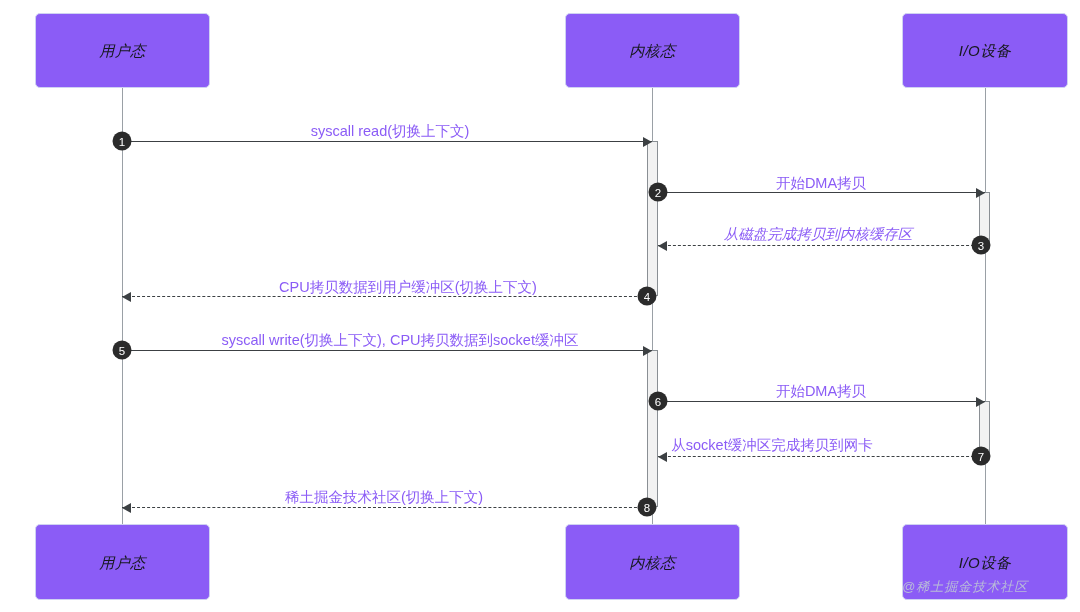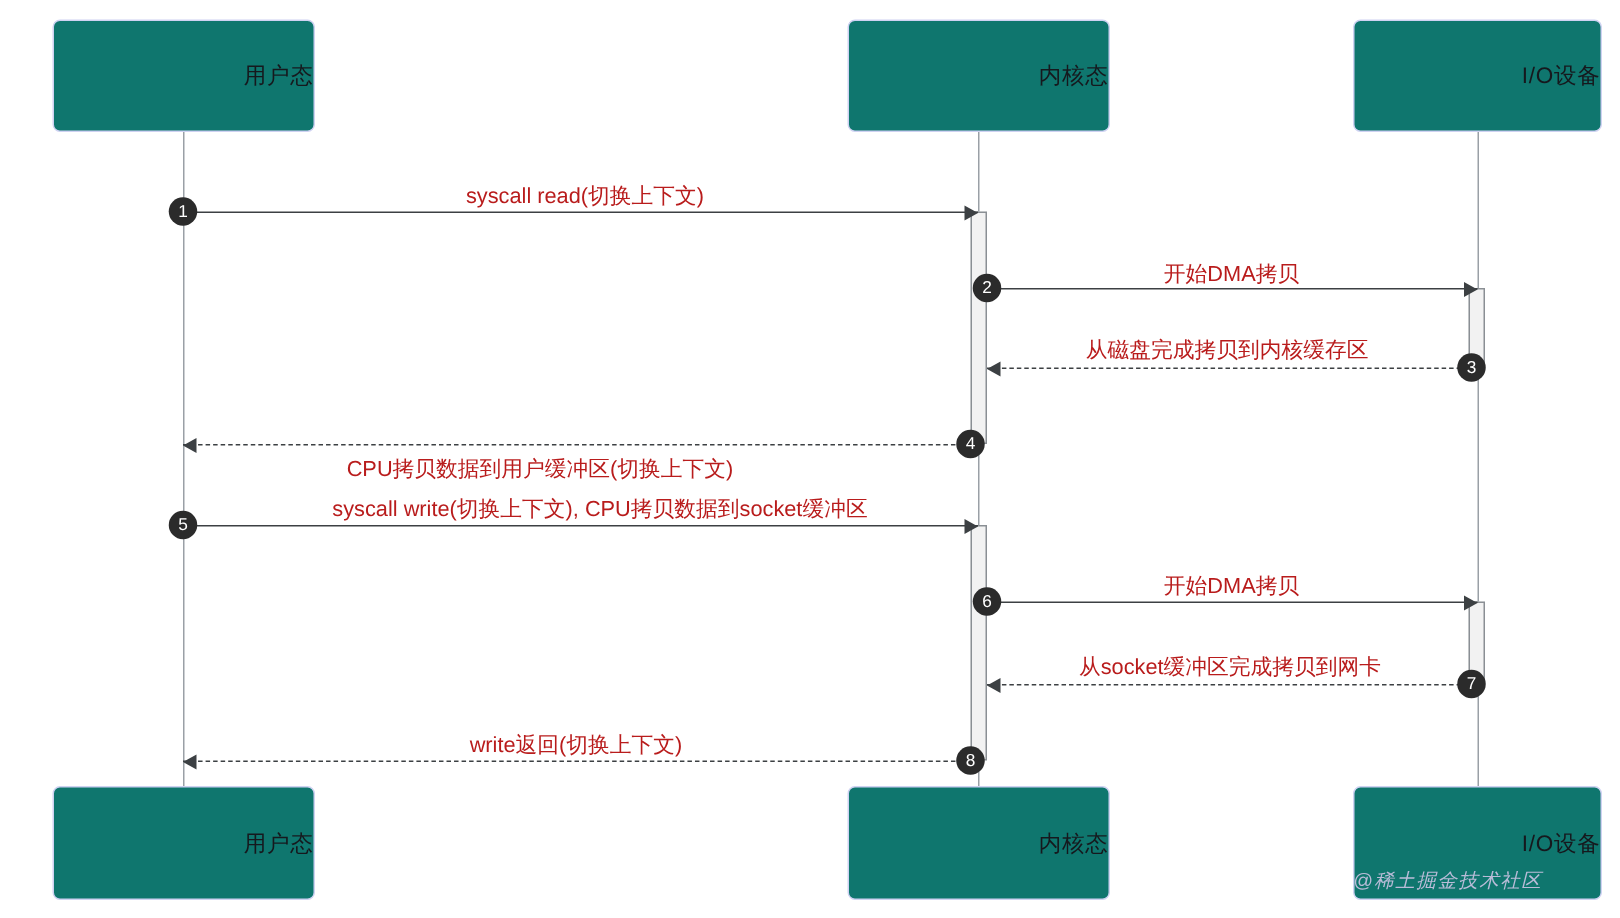--- a/index.html
+++ b/index.html
@@ -14,27 +14,28 @@
     position: relative;
     width: 1080px;
     height: 612px;
     background: #ffffff;
     overflow: hidden;
   }
 
   
   .participant {
     position: absolute;
-    background: #0f766e;
+    background: #8b5cf6;
     border: 1px solid #cfd2f2;
     border-radius: 5px;
     display: flex;
     align-items: center;
-    justify-content: flex-end;
+    justify-content: center;
     box-sizing: border-box;
+    font-style: italic;
   }
   .participant .plabel {
     font-size: 15px;
     color: #16181d;
     letter-spacing: 0.5px;
     line-height: 1;
   }
 
   
   .lifeline {
@@ -70,21 +71,21 @@
   }
   .arrow-head.right {
     border-left: 9px solid #3c4043;
   }
   .arrow-head.left {
     border-right: 9px solid #3c4043;
   }
   .msg-label {
     position: absolute;
     font-size: 14.5px;
-    color: #b91c1c;
+    color: #8b5cf6;
     white-space: nowrap;
     transform: translateX(-50%);
     line-height: 1;
   }
 
   
   .seq-badge {
     position: absolute;
     width: 19px;
     height: 19px;
@@ -144,39 +145,39 @@
       <div class="msg-line" style="left: 122px; top: 141px; width: 530px;"></div>
       <div class="arrow-head right" style="top: 137px; left: 643px;"></div>
       <div class="msg-label" style="left: 390px; top: 124px;">syscall read(切换上下文)</div>
       <div class="seq-badge" style="left: 122px; top: 141px;">1</div>
       <div class="msg-line" style="left: 658px; top: 192px; width: 327px;"></div>
       <div class="arrow-head right" style="top: 188px; left: 976px;"></div>
       <div class="msg-label" style="left: 821px; top: 176px;">开始DMA拷贝</div>
       <div class="seq-badge" style="left: 658px; top: 192px;">2</div>
       <div class="msg-line dashed" style="left: 658px; top: 245px; width: 321px;"></div>
       <div class="arrow-head left" style="top: 241px; left: 658px;"></div>
-      <div class="msg-label" style="left: 818px; top: 227px;">从磁盘完成拷贝到内核缓存区</div>
+      <div class="msg-label" style="left: 818px; top: 227px; font-style: italic;">从磁盘完成拷贝到内核缓存区</div>
       <div class="seq-badge" style="left: 981px; top: 245px;">3</div>
       <div class="msg-line dashed" style="left: 122px; top: 296px; width: 525px;"></div>
       <div class="arrow-head left" style="top: 292px; left: 122px;"></div>
-      <div class="msg-label" style="left: 360px; top: 280px; margin-top: 26px;">CPU拷贝数据到用户缓冲区(切换上下文)</div>
+      <div class="msg-label" style="left: 408px; top: 280px;">CPU拷贝数据到用户缓冲区(切换上下文)</div>
       <div class="seq-badge" style="left: 647px; top: 296px;">4</div>
       <div class="msg-line" style="left: 122px; top: 350px; width: 530px;"></div>
       <div class="arrow-head right" style="top: 346px; left: 643px;"></div>
       <div class="msg-label" style="left: 400px; top: 333px;">syscall write(切换上下文), CPU拷贝数据到socket缓冲区</div>
       <div class="seq-badge" style="left: 122px; top: 350px;">5</div>
       <div class="msg-line" style="left: 658px; top: 401px; width: 327px;"></div>
       <div class="arrow-head right" style="top: 397px; left: 976px;"></div>
       <div class="msg-label" style="left: 821px; top: 384px;">开始DMA拷贝</div>
       <div class="seq-badge" style="left: 658px; top: 401px;">6</div>
       <div class="msg-line dashed" style="left: 658px; top: 456px; width: 321px;"></div>
       <div class="arrow-head left" style="top: 452px; left: 658px;"></div>
-      <div class="msg-label" style="left: 820px; top: 438px;">从socket缓冲区完成拷贝到网卡</div>
+      <div class="msg-label" style="left: 772px; top: 438px;">从socket缓冲区完成拷贝到网卡</div>
       <div class="seq-badge" style="left: 981px; top: 456px;">7</div>
       <div class="msg-line dashed" style="left: 122px; top: 507px; width: 525px;"></div>
       <div class="arrow-head left" style="top: 503px; left: 122px;"></div>
-      <div class="msg-label" style="left: 384px; top: 490px;">write返回(切换上下文)</div>
+      <div class="msg-label" style="left: 384px; top: 490px;">稀土掘金技术社区(切换上下文)</div>
       <div class="seq-badge" style="left: 647px; top: 507px;">8</div>
     </div>
 
   <div class="watermark" style="left: 902px; top: 578px; font-style: italic;">@稀土掘金技术社区</div>
 
 </div>
 
 </body></html>

